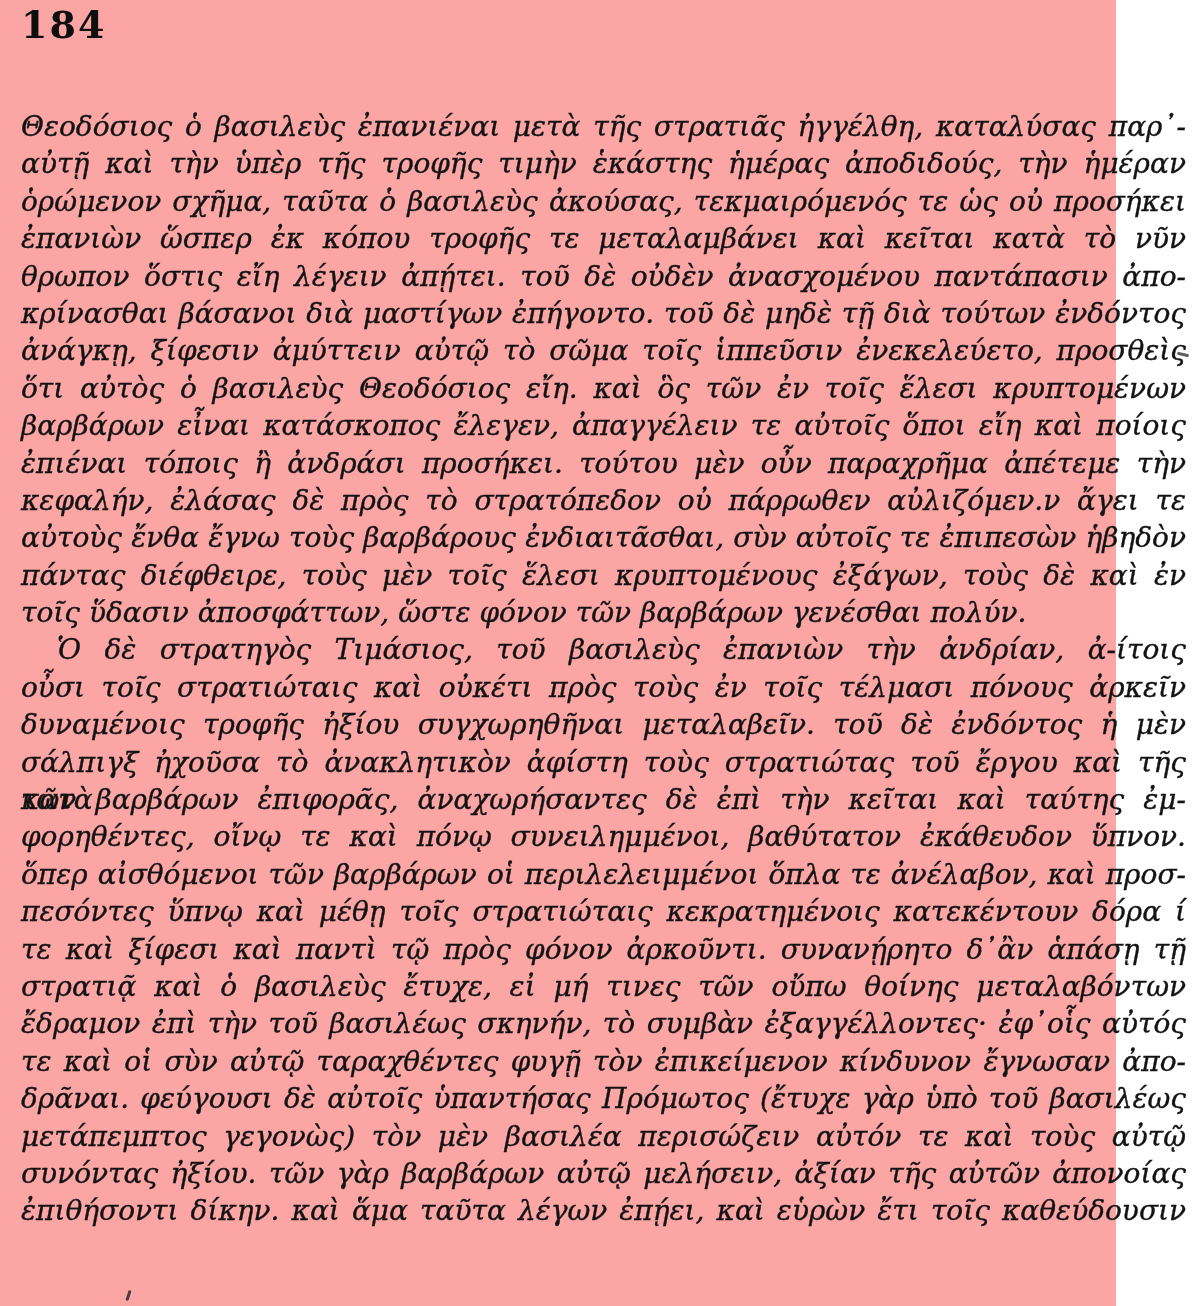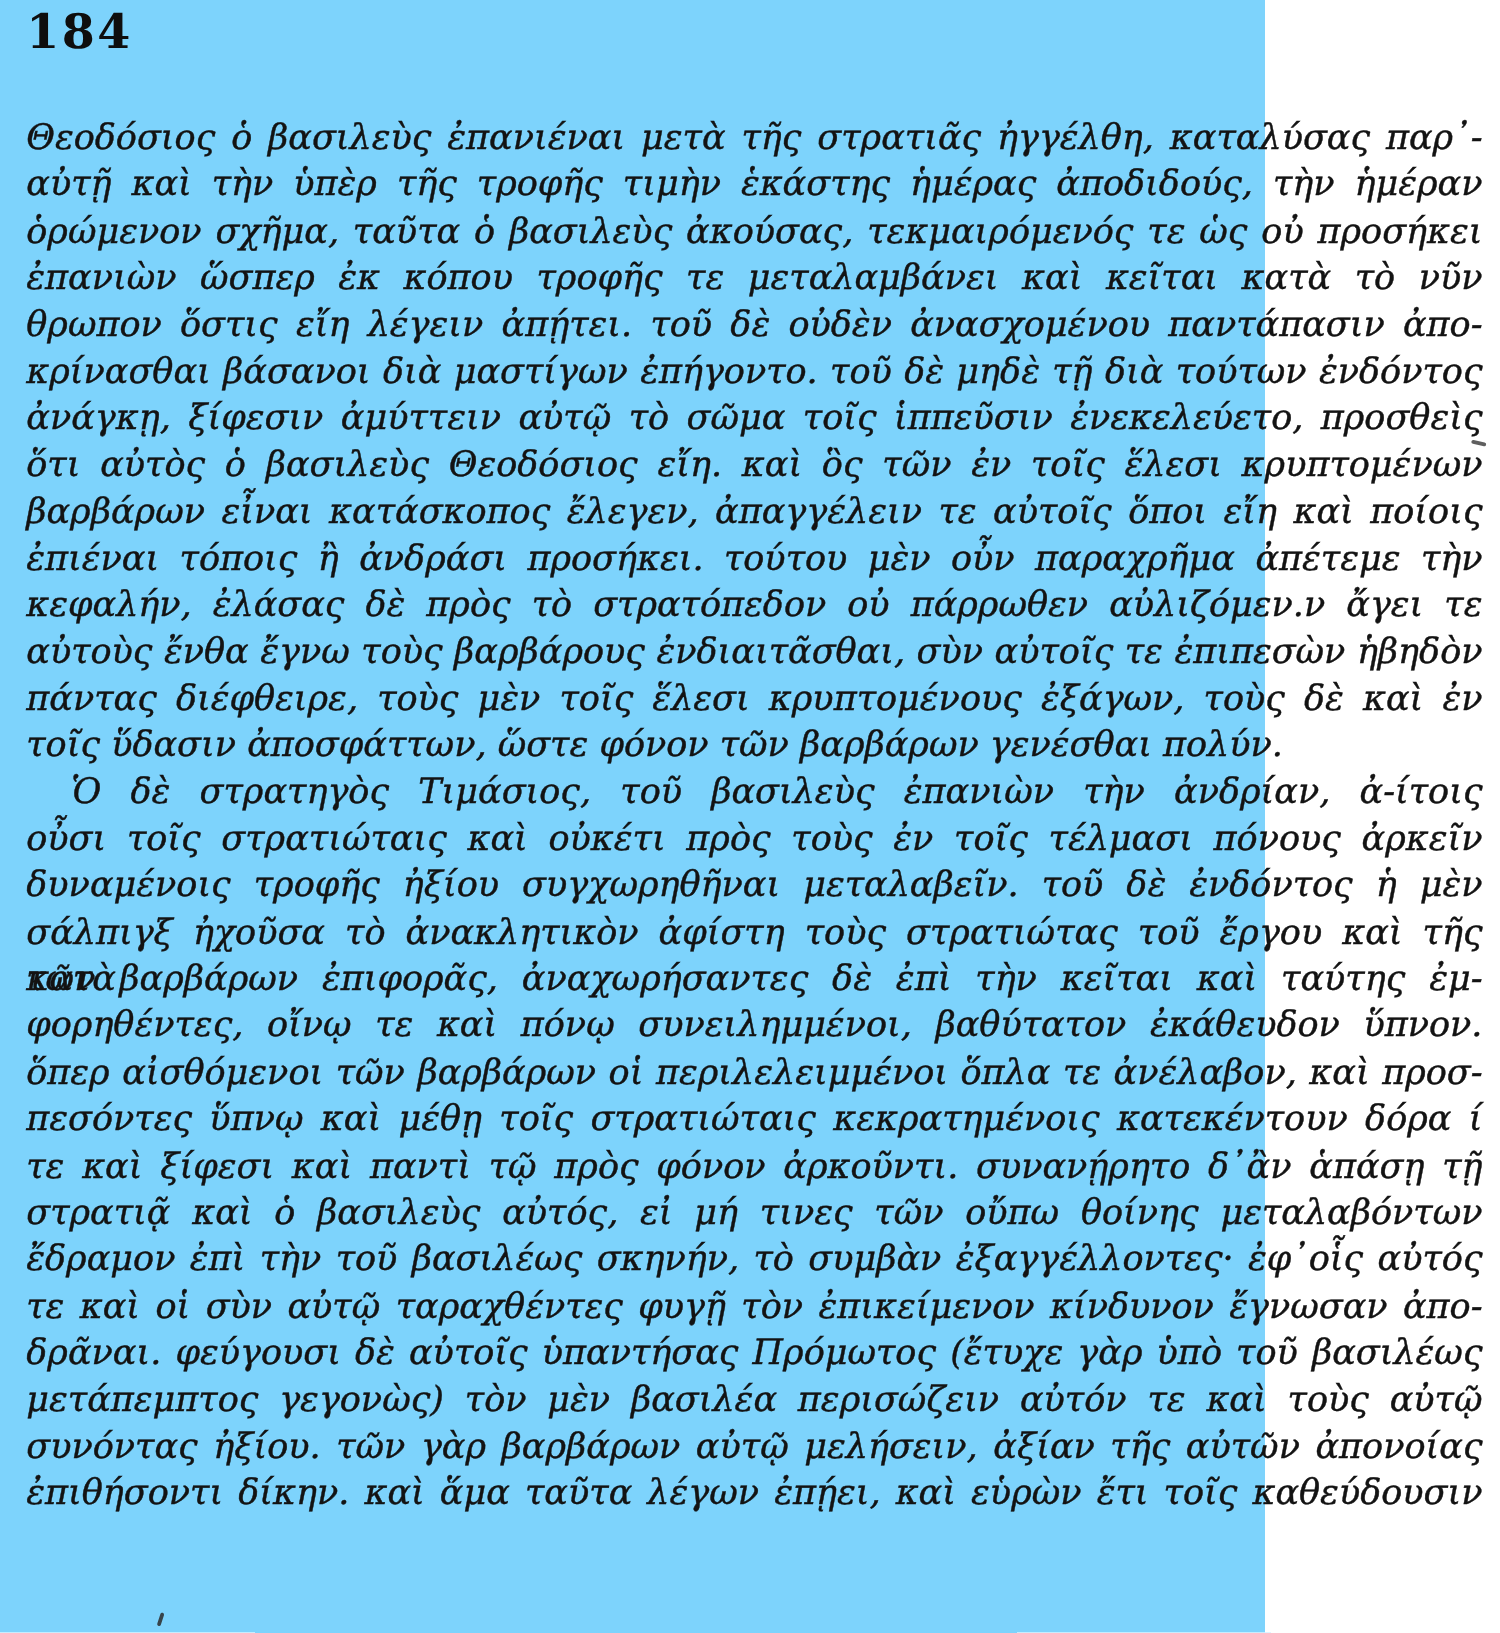--- a/index.html
+++ b/index.html
@@ -4,38 +4,38 @@
 <title>Page 184</title>
 <style>
   html, body {
     margin: 0;
     padding: 0;
     background: #ffffff;
     overflow: hidden;
   }
   .page {
     position: relative;
-    width: 1012px;
+    width: 1116px;
     height: 1306px;
-    background: #7dd3fc;
+    background: #fca5a5;
     color: #121212;
   }
   .page-number {
     position: absolute;
     top: 2px;
     left: 21px;
     font-family: "DejaVu Serif", serif;
     font-weight: 700;
     font-size: 38px;
     letter-spacing: 2px;
     color: #0e0e0e;
   }
   .text-block {
     position: absolute;
-    top: 91px;
+    top: 108px;
     left: 21px;
     width: 1165px;
     font-family: "DejaVu Serif", serif;
     font-style: italic;
     font-size: 28px;
     color: #131313;
     -webkit-text-stroke: 0.35px #131313;
   }
   .line {
     height: 37.4px;
@@ -99,21 +99,21 @@
     <div class="line pend">τοῖς ὕδασιν ἀποσφάττων, ὥστε φόνον τῶν βαρβάρων γενέσθαι πολύν.</div>
     <div class="line indent">Ὁ δὲ στρατηγὸς Τιμάσιος, τοῦ βασιλεὺς ἐπανιὼν τὴν ἀνδρίαν, ἀ-ίτοις</div>
     <div class="line">οὖσι τοῖς στρατιώταις καὶ οὐκέτι πρὸς τοὺς ἐν τοῖς τέλμασι πόνους ἀρκεῖν</div>
     <div class="line">δυναμένοις τροφῆς ἠξίου συγχωρηθῆναι μεταλαβεῖν. τοῦ δὲ ἐνδόντος ἡ μὲν</div>
     <div class="line">σάλπιγξ ἠχοῦσα τὸ ἀνακλητικὸν ἀφίστη τοὺς στρατιώτας τοῦ ἔργου καὶ τῆς κατὰ</div>
     <div class="line">τῶν βαρβάρων ἐπιφορᾶς, ἀναχωρήσαντες δὲ ἐπὶ τὴν κεῖται καὶ ταύτης ἐμ-</div>
     <div class="line">φορηθέντες, οἴνῳ τε καὶ πόνῳ συνειλημμένοι, βαθύτατον ἐκάθευδον ὕπνον.</div>
     <div class="line">ὅπερ αἰσθόμενοι τῶν βαρβάρων οἱ περιλελειμμένοι ὅπλα τε ἀνέλαβον, καὶ προσ-</div>
     <div class="line">πεσόντες ὕπνῳ καὶ μέθῃ τοῖς στρατιώταις κεκρατημένοις κατεκέντουν δόρα ί</div>
     <div class="line">τε καὶ ξίφεσι καὶ παντὶ τῷ πρὸς φόνον ἀρκοῦντι. συνανῄρητο δ᾽ἂν ἁπάσῃ τῇ</div>
-    <div class="line">στρατιᾷ καὶ ὁ βασιλεὺς αὐτός, εἰ μή τινες τῶν οὔπω θοίνης μεταλαβόντων</div>
+    <div class="line">στρατιᾷ καὶ ὁ βασιλεὺς ἔτυχε, εἰ μή τινες τῶν οὔπω θοίνης μεταλαβόντων</div>
     <div class="line">ἔδραμον ἐπὶ τὴν τοῦ βασιλέως σκηνήν, τὸ συμβὰν ἐξαγγέλλοντες· ἐφ᾽οἷς αὐτός</div>
     <div class="line">τε καὶ οἱ σὺν αὐτῷ ταραχθέντες φυγῇ τὸν ἐπικείμενον κίνδυνον ἔγνωσαν ἀπο-</div>
     <div class="line">δρᾶναι. φεύγουσι δὲ αὐτοῖς ὑπαντήσας Πρόμωτος (ἔτυχε γὰρ ὑπὸ τοῦ βασιλέως</div>
     <div class="line">μετάπεμπτος γεγονὼς) τὸν μὲν βασιλέα περισώζειν αὐτόν τε καὶ τοὺς αὐτῷ</div>
     <div class="line">συνόντας ἠξίου. τῶν γὰρ βαρβάρων αὐτῷ μελήσειν, ἀξίαν τῆς αὐτῶν ἀπονοίας</div>
     <div class="line">ἐπιθήσοντι δίκην. καὶ ἅμα ταῦτα λέγων ἐπῄει, καὶ εὑρὼν ἔτι τοῖς καθεύδουσιν</div>
   </div>
 
   <span class="speck speck-dash"></span>
   <span class="speck speck-tick"></span>

